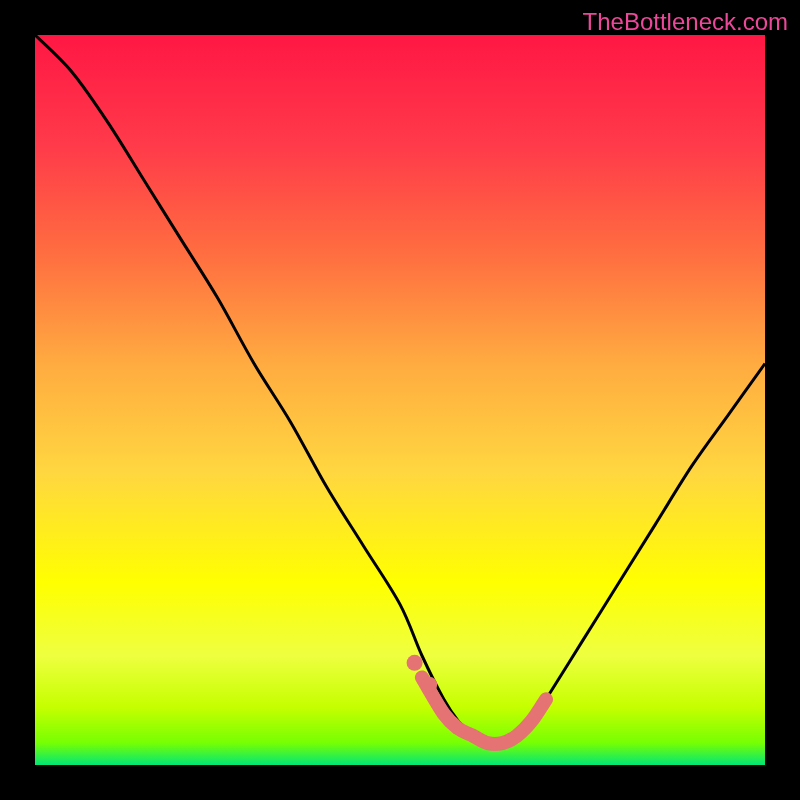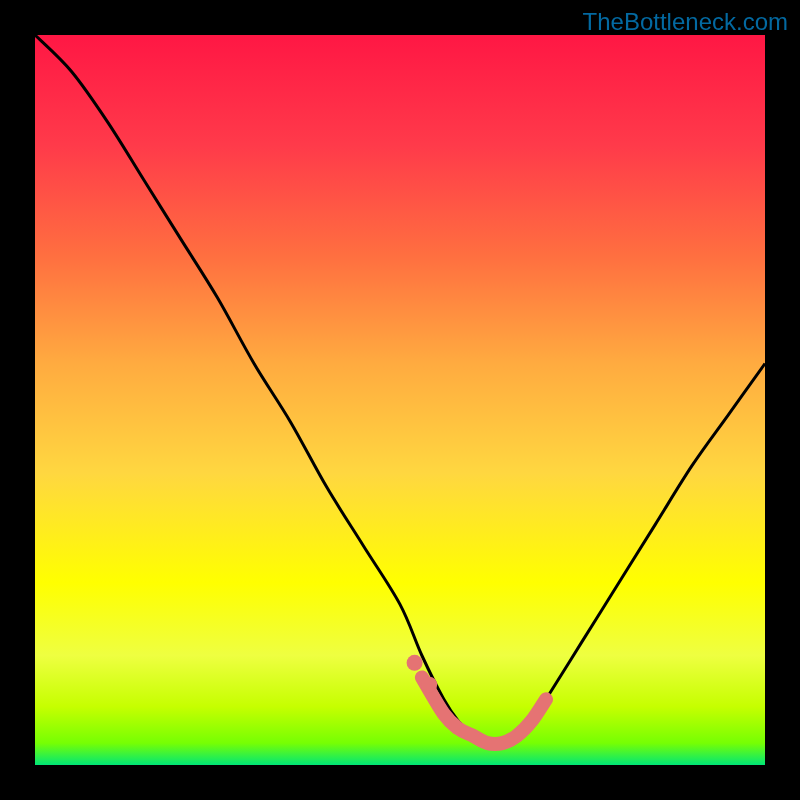--- a/index.html
+++ b/index.html
@@ -9,21 +9,21 @@
     background: #000;
     position: relative;
     overflow: hidden;
   }
   .watermark {
     position: absolute;
     top: 8px;
     right: 12px;
     font-family: Arial, sans-serif;
     font-size: 24px;
-    color: #0369a1;
+    color: #ec4899;
     font-weight: 400;
     z-index: 10;
   }
   .chart-frame {
     position: absolute;
     top: 35px;
     left: 35px;
     width: 730px;
     height: 730px;
   }

